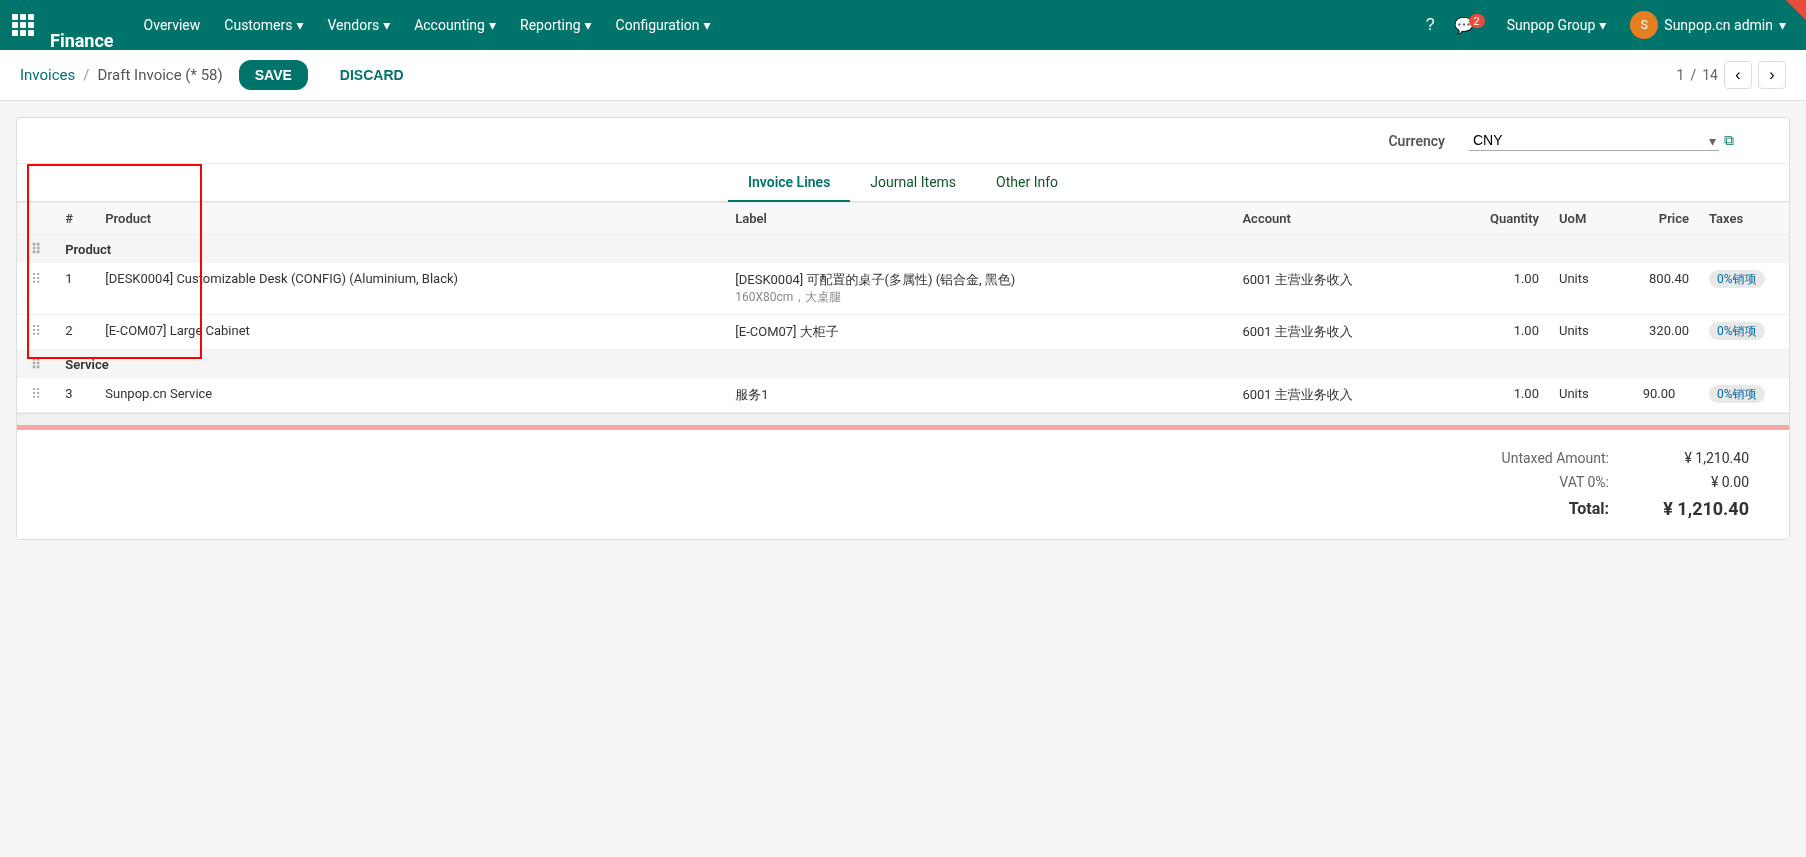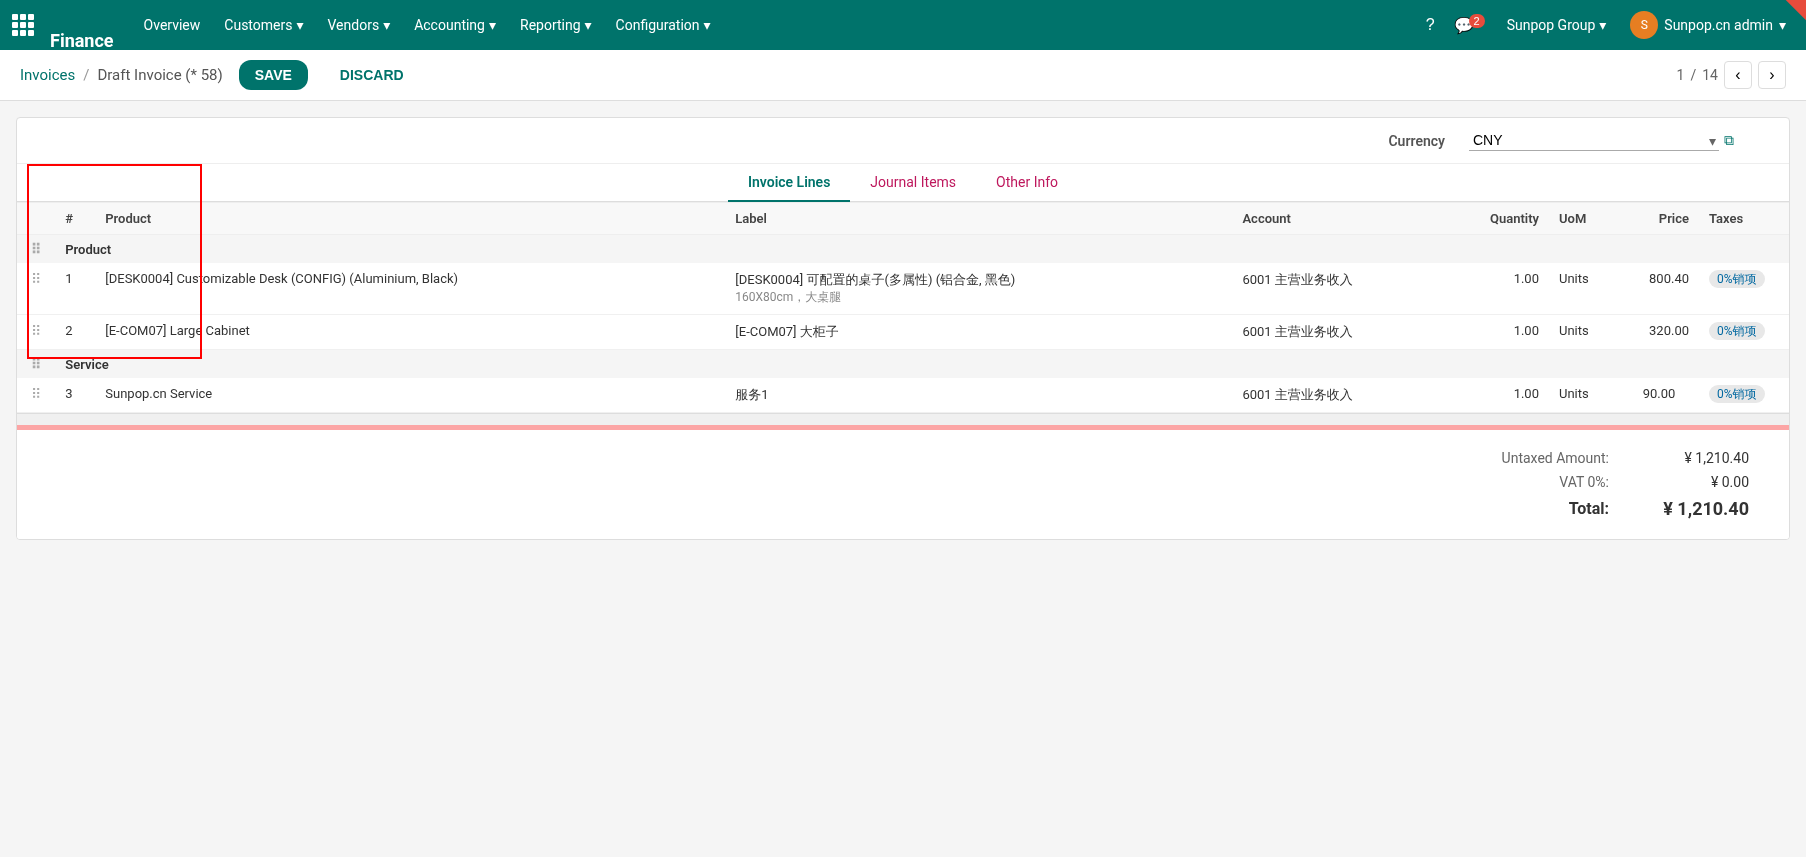--- a/index.html
+++ b/index.html
@@ -214,21 +214,21 @@
     }
     .tabs {
       display: flex;
       gap: 0;
       justify-content: center;
     }
     .tab {
       padding: 10px 20px;
       cursor: pointer;
       font-size: 14px;
-      color: #be185d;
+      color: #14532d;
       border-bottom: 2px solid transparent;
       margin-bottom: -1px;
     }
     .tab.active {
       color: #00736b;
       border-bottom-color: #00736b;
       font-weight: 600;
     }
 
     

